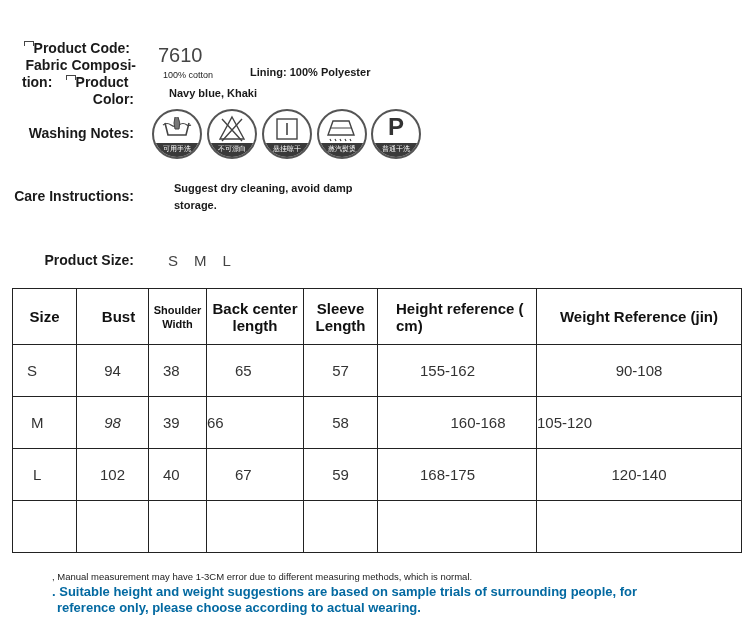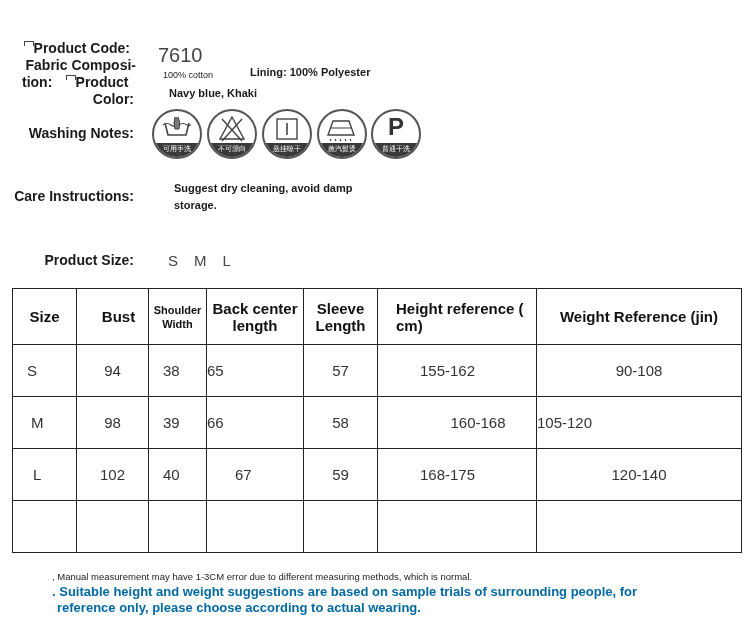--- a/index.html
+++ b/index.html
@@ -120,28 +120,28 @@
     <td style="text-align:left; padding-left:18px; line-height:17px;">
       <div>Height reference (</div>
       <div>cm)</div>
     </td>
     <td style="text-align:center;">Weight Reference (jin)</td>
   </tr>
   <tr class="dr">
     <td style="padding-left:14px;">S</td>
     <td style="text-align:center;">94</td>
     <td style="padding-left:14px;">38</td>
-    <td style="">65</td>
+    <td style="padding-left:28px;">65</td>
     <td style="text-align:center;">57</td>
     <td style="padding-left:42px;">155-162</td>
     <td style="text-align:center;">90-108</td>
   </tr>
   <tr class="dr">
     <td style="padding-left:18px;">M</td>
-    <td style="text-align:center;">98</td>
+    <td style="text-align:center;font-style:italic;">98</td>
     <td style="padding-left:14px;">39</td>
     <td style="">66</td>
     <td style="text-align:center;">58</td>
     <td style="padding-left:42px;text-align:center;">160-168</td>
     <td style="text-align:left;">105-120</td>
   </tr>
   <tr class="dr">
     <td style="padding-left:20px;">L</td>
     <td style="text-align:center;">102</td>
     <td style="padding-left:14px;">40</td>

